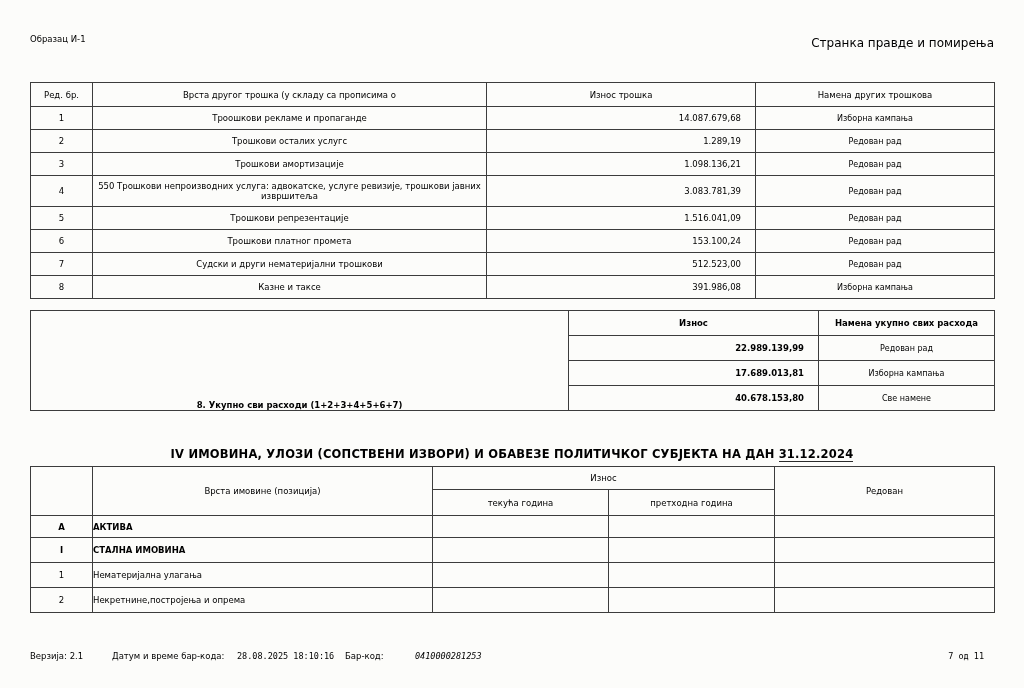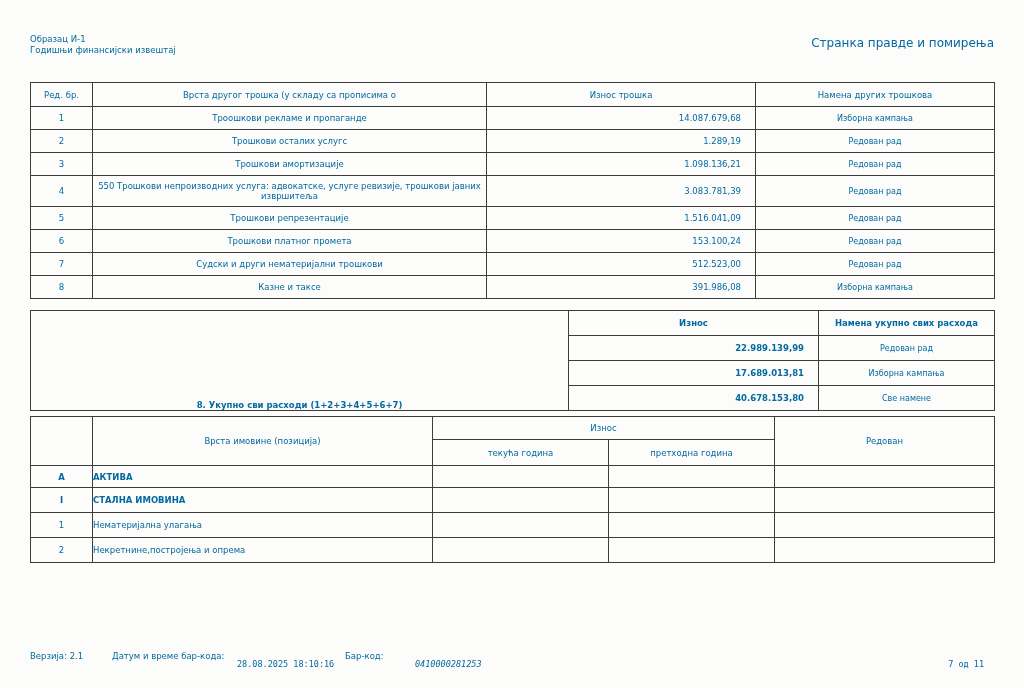--- a/index.html
+++ b/index.html
@@ -3,21 +3,21 @@
 <meta charset="utf-8">
 <style>
   * { margin: 0; padding: 0; box-sizing: border-box; }
   html, body { background: #e8e8e6; }
   .page {
     position: relative;
     width: 1024px;
     height: 688px;
     background: #fcfcfa;
     font-family: "DejaVu Sans", "Liberation Sans", sans-serif;
-    color: #0369a1;
+    color: #000000;
     overflow: hidden;
   }
   .content { padding: 34px 30px 0 30px; }
 
   
   .doc-header { position: relative; height: 24px; font-size: 8.5px; line-height: 1.25; }
   .party-name { position: absolute; top: 2px; right: 0; font-size: 12px; }
 
   
   table { border-collapse: collapse; table-layout: fixed; width: 964px; }
@@ -49,37 +49,36 @@
   
   .t3 { margin-top: 5px; }
   .t3 th { text-align: center; }
   .t3 td { height: 25px; }
   .t3 tr.first td { height: 22px; }
   .t3 .type-cell { text-align: left; }
   .t3 .num-cell { text-align: center; }
 
   
   .doc-footer { position: absolute; left: 30px; right: 30px; top: 651px; font-size: 8.5px; }
-  .doc-footer .mono { font-family: "DejaVu Sans Mono", "Liberation Mono", monospace; margin-top: 8px; }
+  .doc-footer .mono { font-family: "DejaVu Sans Mono", "Liberation Mono", monospace; }
   .f-version { position: absolute; left: 0; }
   .f-dt-label { position: absolute; left: 82px; }
   .f-dt-value { position: absolute; left: 207px; }
   .f-bc-label { position: absolute; left: 315px; }
   .f-bc-value { position: absolute; left: 385px; font-style: italic; }
   .f-page { position: absolute; right: 10px; }
 </style>
 </head>
 <body>
 
 <div class="page">
   <div class="content">
 
     <div class="doc-header">
       <div>Образац И-1</div>
-      <div>Годишњи финансијски извештај</div>
       <div class="party-name">Странка правде и помирења</div>
     </div>
 
     <table class="t1">
       <colgroup>
           <col style="width:62px">
           <col style="width:394px">
           <col style="width:269px">
           <col style="width:239px">
         </colgroup>
@@ -163,20 +162,23 @@
           <td class="amount bold">17.689.013,81</td>
           <td class="purpose-cell">Изборна кампања</td>
         </tr>
         <tr>
           <td class="amount bold">40.678.153,80</td>
           <td class="purpose-cell">Све намене</td>
         </tr>
       </tbody>
     </table>
 
+    <div class="section-title">
+      <span>IV ИМОВИНА, УЛОЗИ (СОПСТВЕНИ ИЗВОРИ) И ОБАВЕЗЕ ПОЛИТИЧКОГ СУБЈЕКТА НА ДАН</span><span class="date">31.12.2024</span>
+    </div>
 
     <table class="t3">
       <colgroup>
           <col style="width:62px">
           <col style="width:340px">
           <col style="width:176px">
           <col style="width:166px">
           <col style="width:220px">
         </colgroup>
       <thead>

